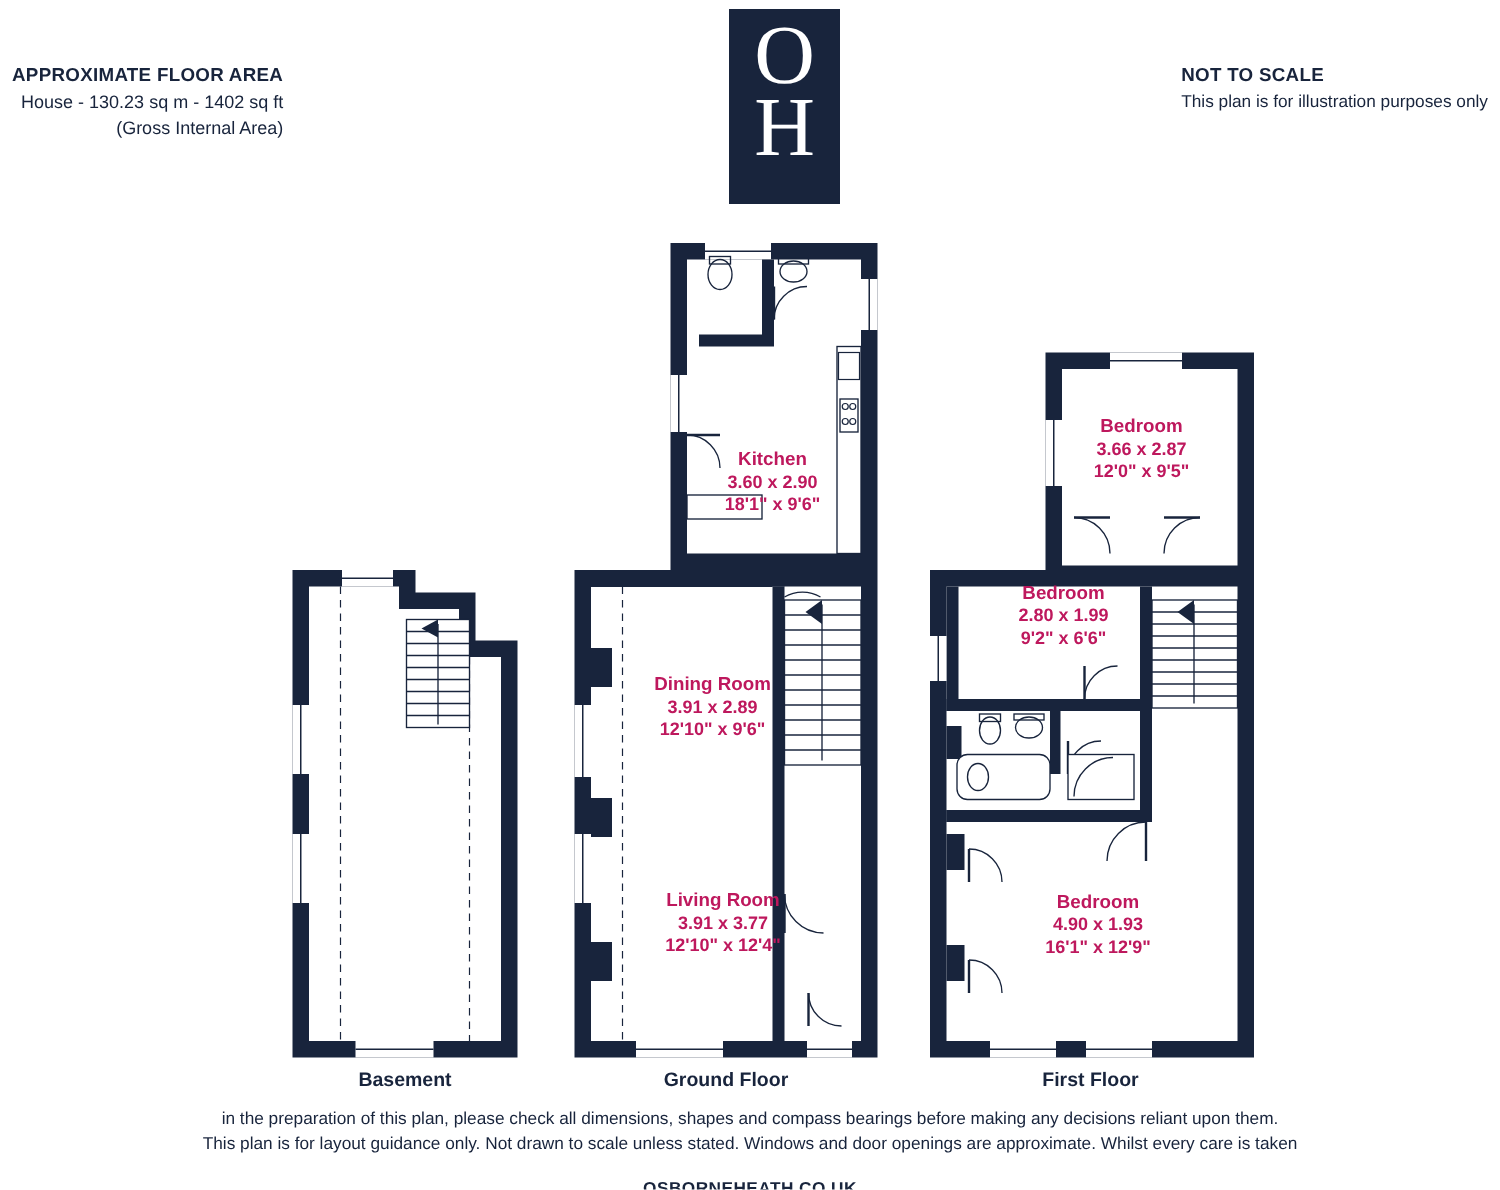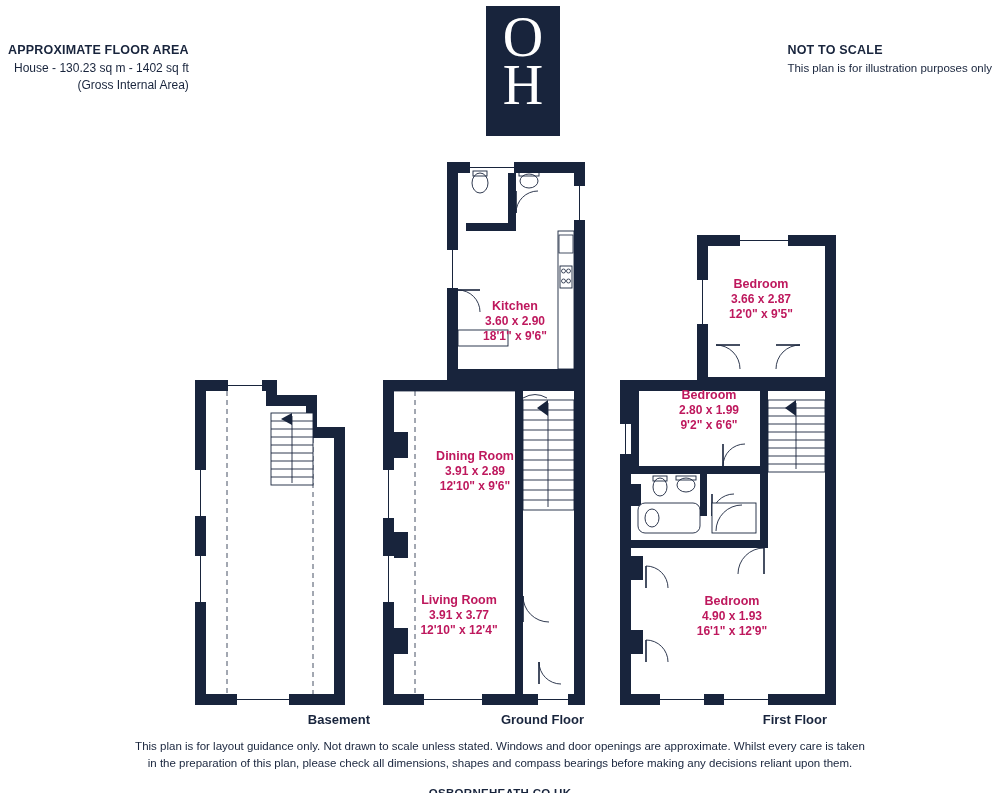--- a/index.html
+++ b/index.html
@@ -73,21 +73,21 @@
     box-sizing: border-box;
   }
   .logo span { display: block; }
 
   
   .floor-caption {
     position: absolute;
     font-size: 13px;
     font-weight: bold;
     color: #18243c;
-    text-align: right;
+    text-align: center;
     width: 200px;
   }
 
   
   .footer {
     position: absolute;
     left: 0;
     top: 738px;
     width: 1000px;
     text-align: center;
@@ -354,21 +354,21 @@
     <div class="dim">3.60 x 2.90</div>
     <div class="dim">18'1" x 9'6"</div>
   </div>
 
   <div class="room-label" style="left:459px; top:448px;margin-left:16px;">
     <div class="name">Dining Room</div>
     <div class="dim">3.91 x 2.89</div>
     <div class="dim">12'10" x 9'6"</div>
   </div>
 
-  <div class="room-label" style="left:459px; top:592px;">
+  <div class="room-label" style="left:482px; top:592px;">
     <div class="name">Living Room</div>
     <div class="dim">3.91 x 3.77</div>
     <div class="dim">12'10" x 12'4"</div>
   </div>
 
   <div class="room-label" style="left:761px; top:276px;">
     <div class="name">Bedroom</div>
     <div class="dim">3.66 x 2.87</div>
     <div class="dim">12'0" x 9'5"</div>
   </div>
@@ -383,18 +383,18 @@
     <div class="name">Bedroom</div>
     <div class="dim">4.90 x 1.93</div>
     <div class="dim">16'1" x 12'9"</div>
   </div>
 
   <div class="floor-caption" style="left:170px; top:712px;">Basement</div>
   <div class="floor-caption" style="left:384px; top:712px;">Ground Floor</div>
   <div class="floor-caption" style="left:627px; top:712px;">First Floor</div>
 
   <div class="footer">
+    <div>in the preparation of this plan, please check all dimensions, shapes and compass bearings before making any decisions reliant upon them.</div>
     <div>This plan is for layout guidance only. Not drawn to scale unless stated. Windows and door openings are approximate. Whilst every care is taken</div>
-    <div>in the preparation of this plan, please check all dimensions, shapes and compass bearings before making any decisions reliant upon them.</div>
     <div class="web">OSBORNEHEATH.CO.UK</div>
   </div>
 
 </div>
 
 </body></html>

